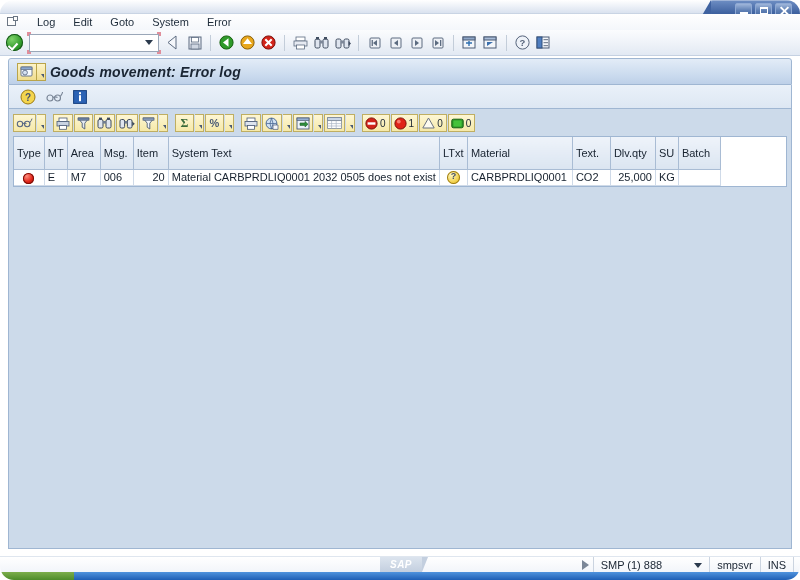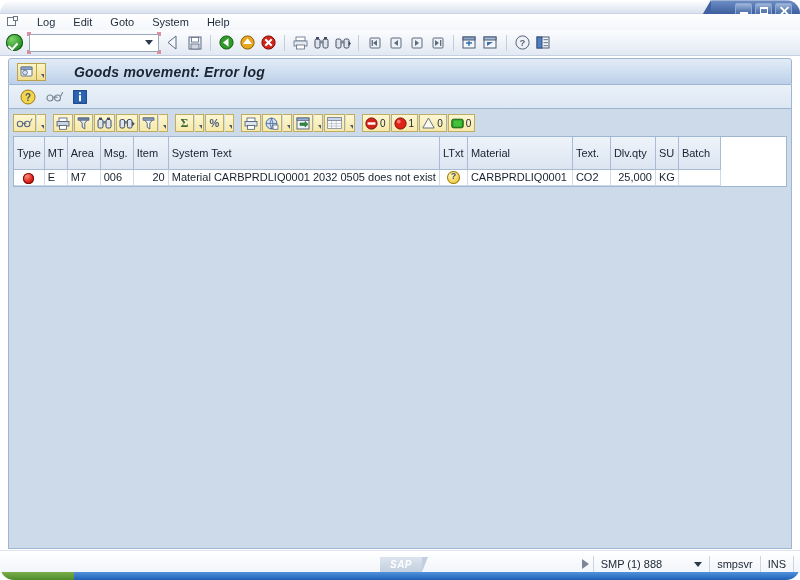--- a/index.html
+++ b/index.html
@@ -207,21 +207,21 @@
     border: 1px solid #b9a44a; border-left: none;
     position: relative; flex: none;
   }
   .prog-icon-arrow::after {
     content: "";
     position: absolute; right: 1px; bottom: 2px;
     border-left: 3px solid transparent;
     border-top: 4px solid #4a5a75;
   }
   .prog-title {
-    margin-left: 28px;
+    margin-left: 4px;
     font-weight: bold; font-style: italic;
     font-size: 14px;
     color: #1a2533;
     letter-spacing: .2px;
   }
 
   
   .app-toolbar {
     position: absolute; top: 85px; left: 8px;
     width: 784px; height: 24px;
@@ -343,23 +343,23 @@
   .ltxt-icon::after {
     content: "?";
     position: absolute; left: 0; right: 0; top: -1px;
     font-size: 9px; font-weight: bold;
     color: #44506a; text-align: center; line-height: 13px;
   }
 
   
   .statusbar {
     position: absolute; left: 0; bottom: 8px;
-    width: 800px; height: 22px;
+    width: 800px; height: 16px;
     background: linear-gradient(to bottom, #ffffff 0%, #f2f5fa 100%);
-    display: flex; align-items: flex-end;
+    display: flex; align-items: flex-start;
     border-top: 1px solid #dfe6ef;
   }
   .sap-logo {
     margin-left: 380px;
     width: 42px; height: 15px;
     background: linear-gradient(to bottom, #dce4ee, #c3cfdf);
     color: #ffffff;
     font-weight: bold; font-size: 10px;
     font-style: italic;
     display: flex; align-items: center; justify-content: center;
@@ -438,21 +438,21 @@
 
   <div class="menubar">
     <div class="menu-sys-icon">
       <span class="box"></span>
         <span class="fl"></span>
     </div>
     <div class="menu-item"><span>Log</span></div>
     <div class="menu-item"><span>Edit</span></div>
     <div class="menu-item"><span>Goto</span></div>
     <div class="menu-item"><span>System</span></div>
-    <div class="menu-item"><span>Help</span></div>
+    <div class="menu-item"><span>Error</span></div>
   </div>
 
   <div class="toolbar">
     <div class="tb-ok"></div>
 
     <div class="cmdwrap">
       <div class="cmdfield">
         <input type="text" value="" placeholder="" style="">
         <div class="cmd-arrow"></div>
       </div>

